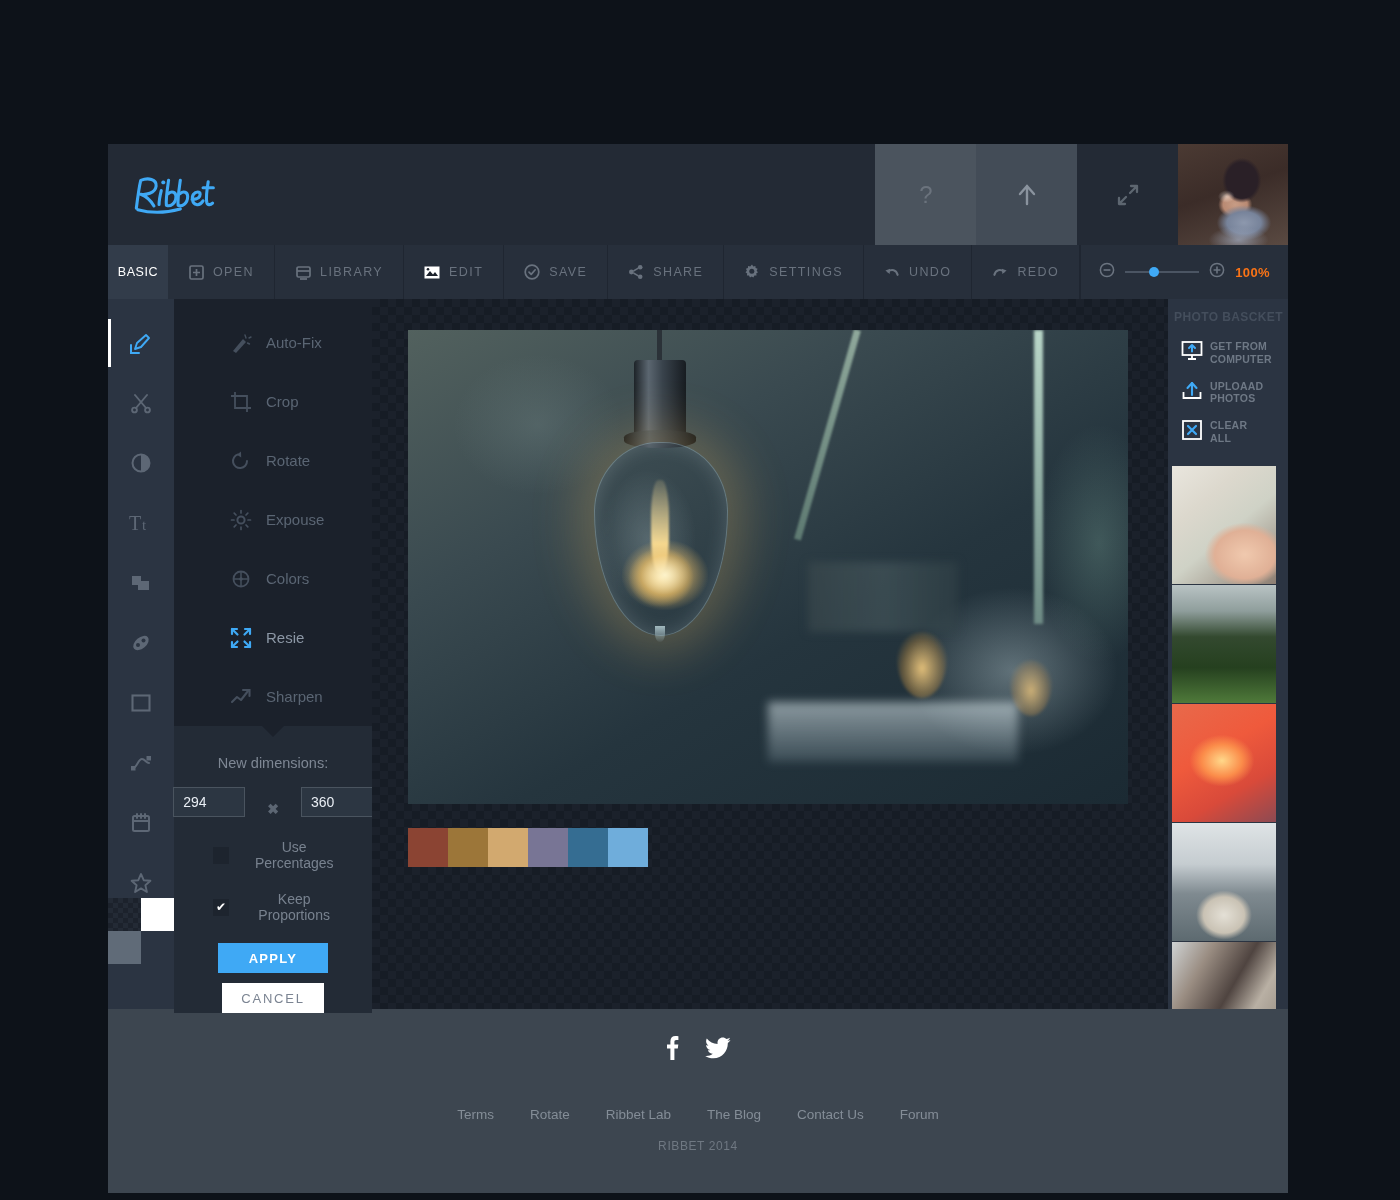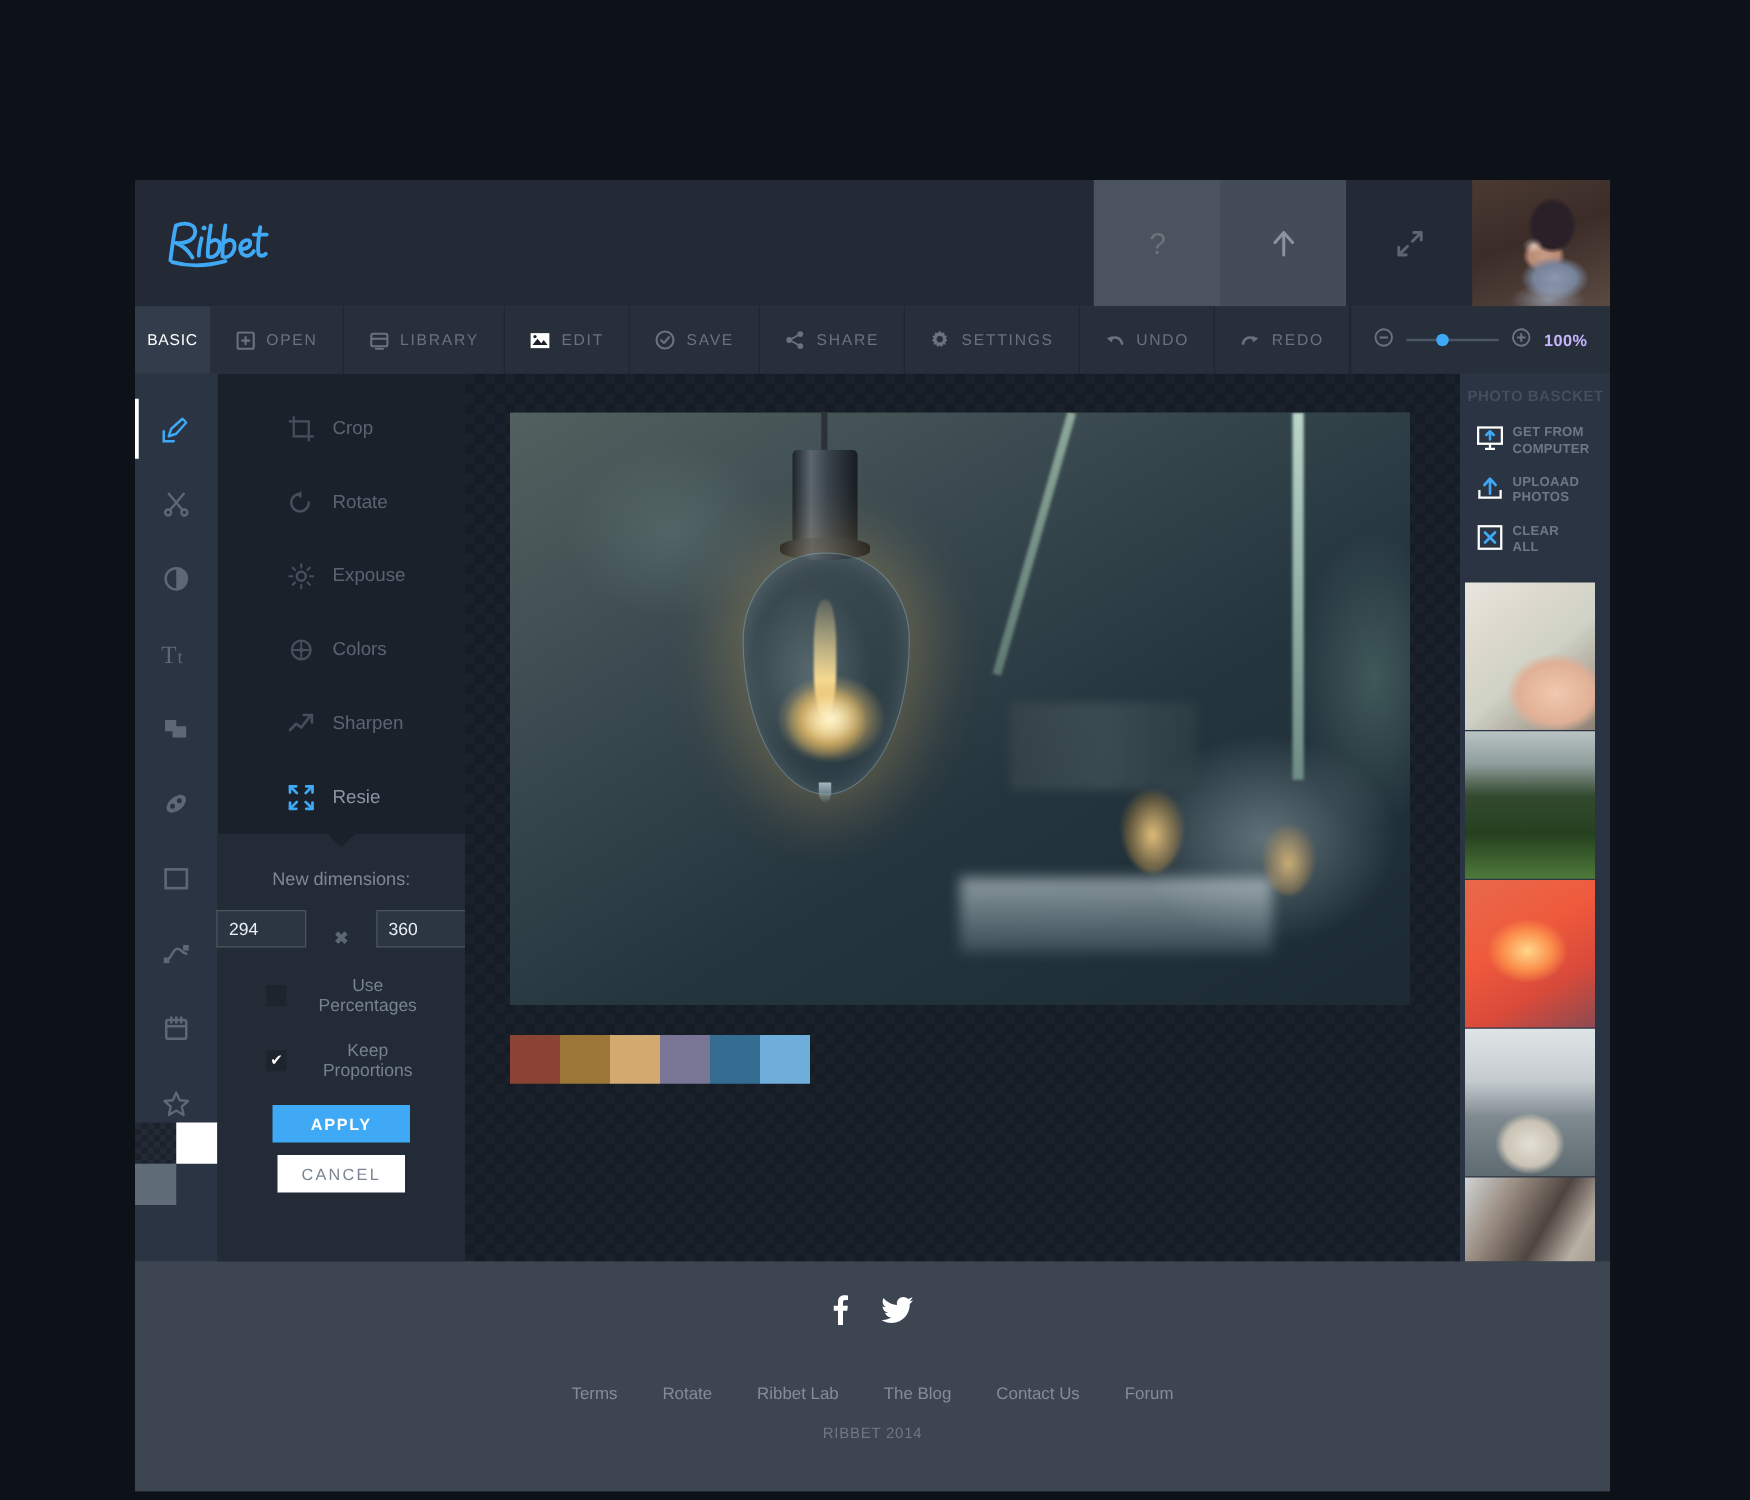--- a/index.html
+++ b/index.html
@@ -84,21 +84,21 @@
     white-space:nowrap;
   }
   .tb-item:first-of-type{ border-left:1px solid #1f2631; }
   .tb-item .ic{ width:16px;height:16px;display:flex;align-items:center;justify-content:center;}
   .tb-spacer{ flex:1; border-right:1px solid #1f2631;}
   .zoomctl {
     display:flex; align-items:center; gap:10px;
     padding: 0 18px 0 18px;
     margin-left:auto;
   }
-  .zoomctl .zlabel{ color:#c4b5fd; font-size:13px; font-weight:bold; letter-spacing:.4px;}
+  .zoomctl .zlabel{ color:#f97316; font-size:13px; font-weight:bold; letter-spacing:.4px;}
   .ztrack{ position:relative; width:74px; height:2px; background:#4b5563;}
   .zthumb{ position:absolute; left:24px; top:-4px; width:10px;height:10px;border-radius:50%;background:#3fa9f5;}
 
   
   .body { display:flex; height: 710px; }
 
   
   .rail {
     width: 66px;
     background: #2b3442;
@@ -598,20 +598,29 @@
         </div>
         <div class="sw-row">
           <div class="sw-gray"></div>
         </div>
       </div>
     </div>
 
     <div class="flyout">
       <div class="flyout-list">
 
+        <div class="fly-item">
+          <span class="fic">
+            <svg width="22" height="22" viewBox="0 0 22 22">
+                <path d="M3 19 L13 7 L16 10 L6 21 Z" fill="#454f5d"></path>
+                <path d="M15 3 L16 6 M19 6 L21 5 M17.5 11 L19.5 12" stroke="#454f5d" stroke-width="1.4" stroke-linecap="round"></path>
+              </svg>
+          </span>
+          <span class="flabel">Auto-Fix</span>
+        </div>
 
         <div class="fly-item">
           <span class="fic">
             <svg width="22" height="22" viewBox="0 0 22 22">
                 <g stroke="#454f5d" stroke-width="1.8" fill="none">
                   <path d="M5 1 L5 17 L21 17"></path>
                   <path d="M1 5 L17 5 L17 21"></path>
                 </g>
               </svg>
           </span>
@@ -654,47 +663,47 @@
                 <g stroke="#454f5d" stroke-width="1.5">
                   <path d="M11 3.5 L11 18.5"></path>
                   <path d="M3.5 11 L18.5 11"></path>
                 </g>
                 <circle cx="11" cy="11" r="1.8" fill="#454f5d"></circle>
               </svg>
           </span>
           <span class="flabel">Colors</span>
         </div>
 
-        <div class="fly-item">
-          <span class="fic">
-            <svg width="22" height="22" viewBox="0 0 22 22">
-                <path d="M2 16 L7 11 L11 14 L18 5" stroke="#454f5d" stroke-width="2.1" fill="none" stroke-linecap="round" stroke-linejoin="round"></path>
-                <path d="M13 4 L19.5 4 L19.5 10" stroke="#454f5d" stroke-width="2.1" fill="none" stroke-linecap="round"></path>
-              </svg>
-          </span>
-          <span class="flabel">Sharpen</span>
-        </div>
-
         <div class="fly-item active">
           <span class="fic">
             <svg width="22" height="22" viewBox="0 0 22 22">
                 <g stroke="#3fa9f5" stroke-width="2.2" fill="none" stroke-linecap="round" stroke-linejoin="round">
               <path d="M2 7 L2 2 L7 2"></path>
                   <path d="M2 2 L7.5 7.5"></path>
               <path d="M20 7 L20 2 L15 2"></path>
                   <path d="M20 2 L14.5 7.5"></path>
               <path d="M2 15 L2 20 L7 20"></path>
                   <path d="M2 20 L7.5 14.5"></path>
               <path d="M20 15 L20 20 L15 20"></path>
                   <path d="M20 20 L14.5 14.5"></path>
             </g>
               </svg>
           </span>
           <span class="flabel">Resie</span>
         </div>
+
+        <div class="fly-item">
+          <span class="fic">
+            <svg width="22" height="22" viewBox="0 0 22 22">
+                <path d="M2 16 L7 11 L11 14 L18 5" stroke="#454f5d" stroke-width="2.1" fill="none" stroke-linecap="round" stroke-linejoin="round"></path>
+                <path d="M13 4 L19.5 4 L19.5 10" stroke="#454f5d" stroke-width="2.1" fill="none" stroke-linecap="round"></path>
+              </svg>
+          </span>
+          <span class="flabel">Sharpen</span>
+        </div>
       </div>
 
       <div class="fly-notch"></div>
 
       <div class="dimpanel">
         <div class="dtitle">New dimensions:</div>
         <div class="dimrow">
           <input class="diminput" value="294" style="">
           <span class="dimx">✖</span>
           <input class="diminput" value="360" style="">

